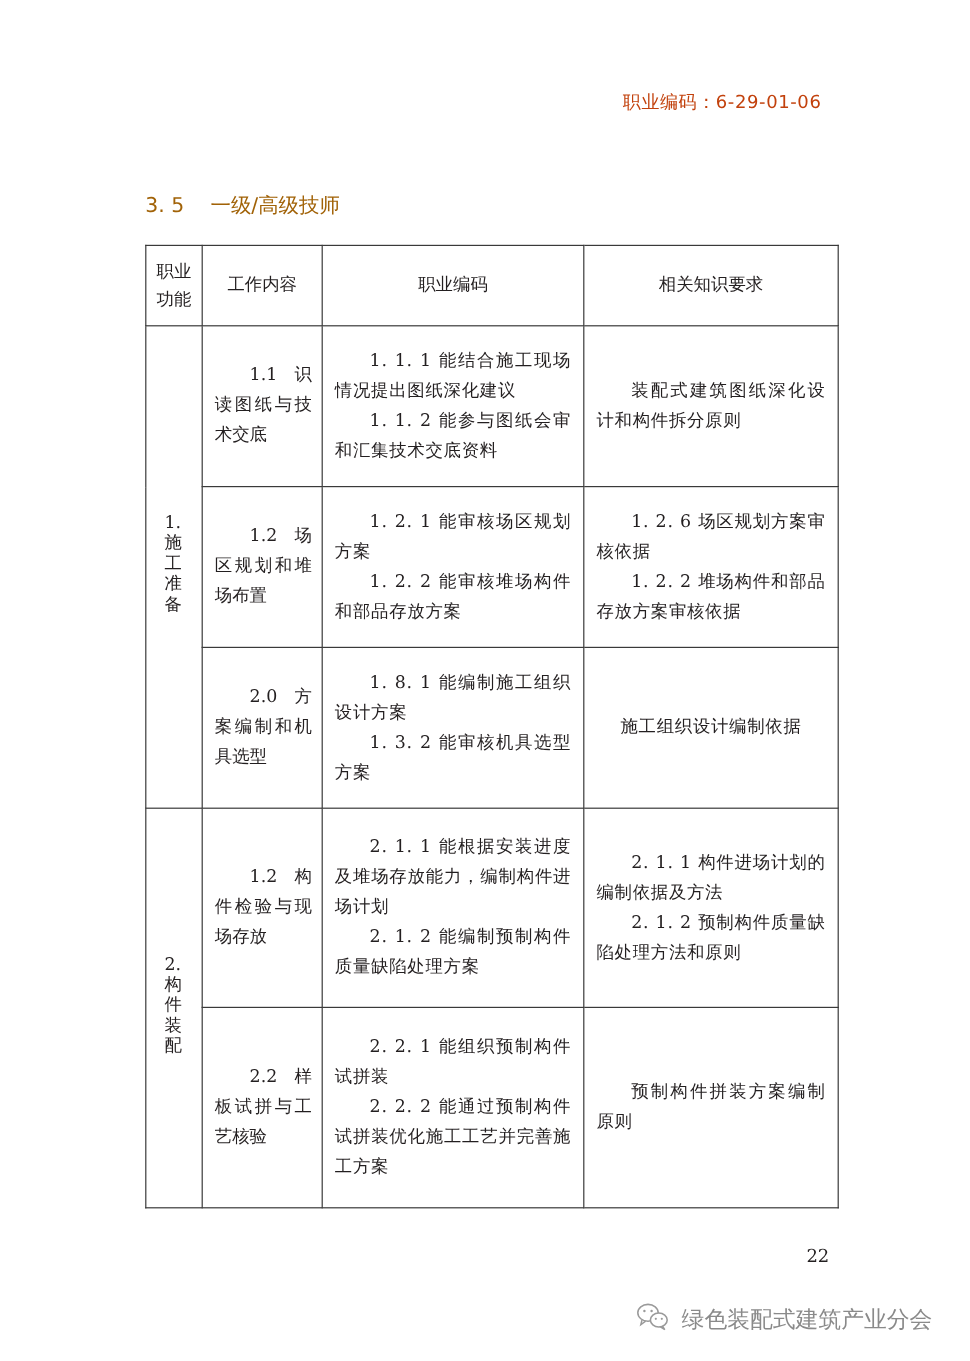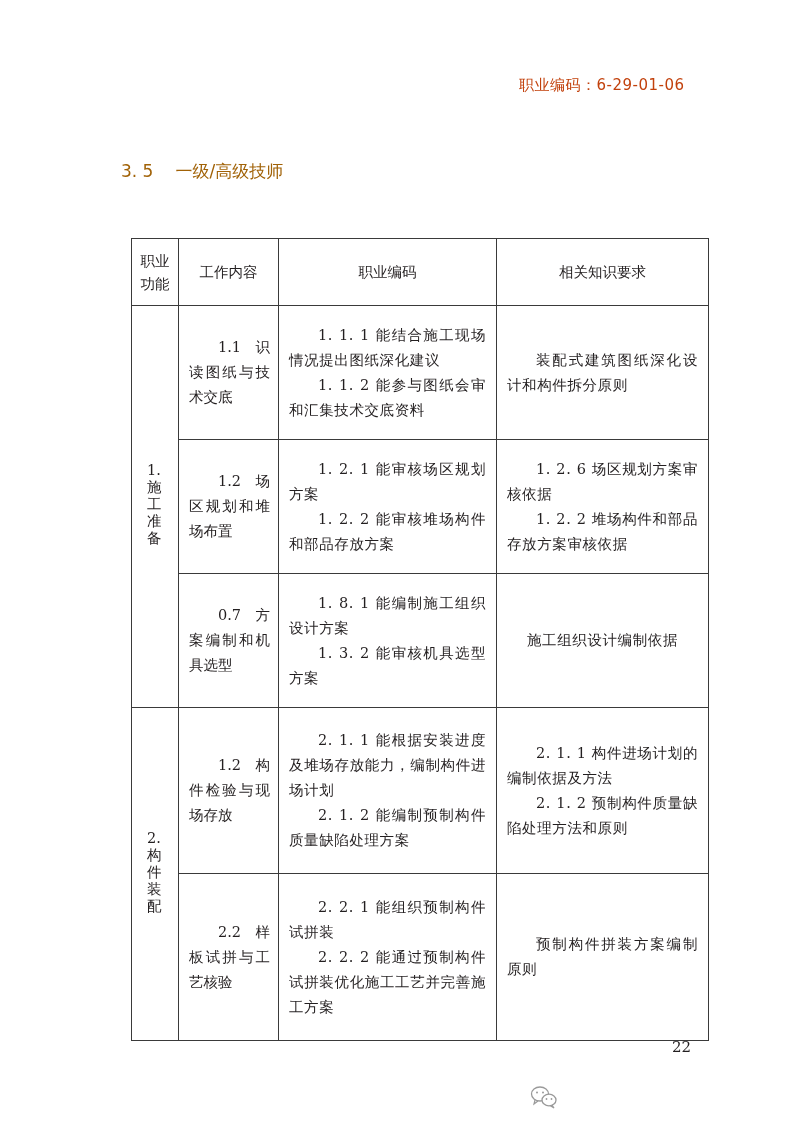--- a/index.html
+++ b/index.html
@@ -3,22 +3,22 @@
 <meta charset="utf-8">
 <style>
   html, body { margin: 0; padding: 0; background: #ffffff; }
   body { width: 808px; height: 1134px; position: relative; overflow: hidden;
          font-family: "DejaVu Serif", "Liberation Serif", serif; color: #231f20; }
   .code-line { position: absolute; top: 76px; left: 519px; font-family: "DejaVu Sans", "Liberation Sans", sans-serif;
                font-size: 15px; letter-spacing: 0.5px; color: #c2410c; }
   .section-title { position: absolute; top: 160px; left: 121px; font-family: "DejaVu Sans", "Liberation Sans", sans-serif;
                    font-size: 17px; color: #a16207; }
   .section-title .num { margin-right: 22px; }
-  table.skills { position: absolute; top: 204px; left: 131px; width: 577px; border-collapse: collapse;
-                 table-layout: fixed; margin-top: 34px; }
+  table.skills { position: absolute; top: 204px; left: 121px; width: 577px; border-collapse: collapse;
+                 table-layout: fixed; }
   table.skills td, table.skills th { border: 1.5px solid #3a3a3a; padding: 0; vertical-align: middle;
                  font-weight: normal; font-size: 14.5px; line-height: 25px; }
   table.skills th { height: 66px; text-align: center; }
   .col1 { width: 47px; } .col2 { width: 100px; } .col3 { width: 218px; } .col4 { width: 212px; }
   .hdr-func { line-height: 23px; padding-top: 2px; }
   .func-cell { text-align: center; vertical-align: middle; }
   .func-cell .v { display: inline-block; width: 16px; line-height: 17px; font-size: 14.5px; text-align: left; }
   .content-cell { padding: 0 8px 0 10px !important; text-align: justify; }
   .skill-cell { padding: 0 10px 0 10px !important; text-align: justify; letter-spacing: 0.6px; }
   .know-cell { padding: 0 10px 0 10px !important; text-align: justify; letter-spacing: 0.6px; }
@@ -86,21 +86,21 @@
       <p class="p indent">1. 2. 1 能审核场区规划方案</p>
       <p class="p indent">1. 2. 2 能审核堆场构件和部品存放方案</p>
     </td>
     <td class="know-cell">
       <p class="p indent">1. 2. 6 场区规划方案审核依据</p>
       <p class="p indent">1. 2. 2 堆场构件和部品存放方案审核依据</p>
     </td>
   </tr>
   <tr class="r3">
     <td class="content-cell">
-          <p class="p indent">0.7 方案编制和机具选型</p>
+          <p class="p indent">2.0 方案编制和机具选型</p>
         </td>
     <td class="skill-cell">
       <p class="p indent">1. 8. 1 能编制施工组织设计方案</p>
       <p class="p indent">1. 3. 2 能审核机具选型方案</p>
     </td>
     <td class="know-cell" style="text-align:center;">
       <p class="p" style="">施工组织设计编制依据</p>
     </td>
   </tr>
 
@@ -149,13 +149,14 @@
       <ellipse cx="10" cy="9" rx="8.5" ry="7" fill="none" stroke="#9a9a9a" stroke-width="1.3"></ellipse>
       <path d="M5 15 L4 19 L8 16" fill="none" stroke="#9a9a9a" stroke-width="1.2"></path>
       <circle cx="7" cy="7.5" r="1" fill="#9a9a9a"></circle>
       <circle cx="13" cy="7.5" r="1" fill="#9a9a9a"></circle>
       <ellipse cx="19" cy="15" rx="7" ry="5.8" fill="#ffffff" stroke="#9a9a9a" stroke-width="1.3"></ellipse>
       <path d="M22 20 L24 23 L20 20.5" fill="none" stroke="#9a9a9a" stroke-width="1.2"></path>
       <circle cx="16.5" cy="14" r="0.9" fill="#9a9a9a"></circle>
       <circle cx="21.5" cy="14" r="0.9" fill="#9a9a9a"></circle>
     </svg>
   </span>
+  <span>绿色装配式建筑产业分会</span>
 </div>
 
 </body></html>

